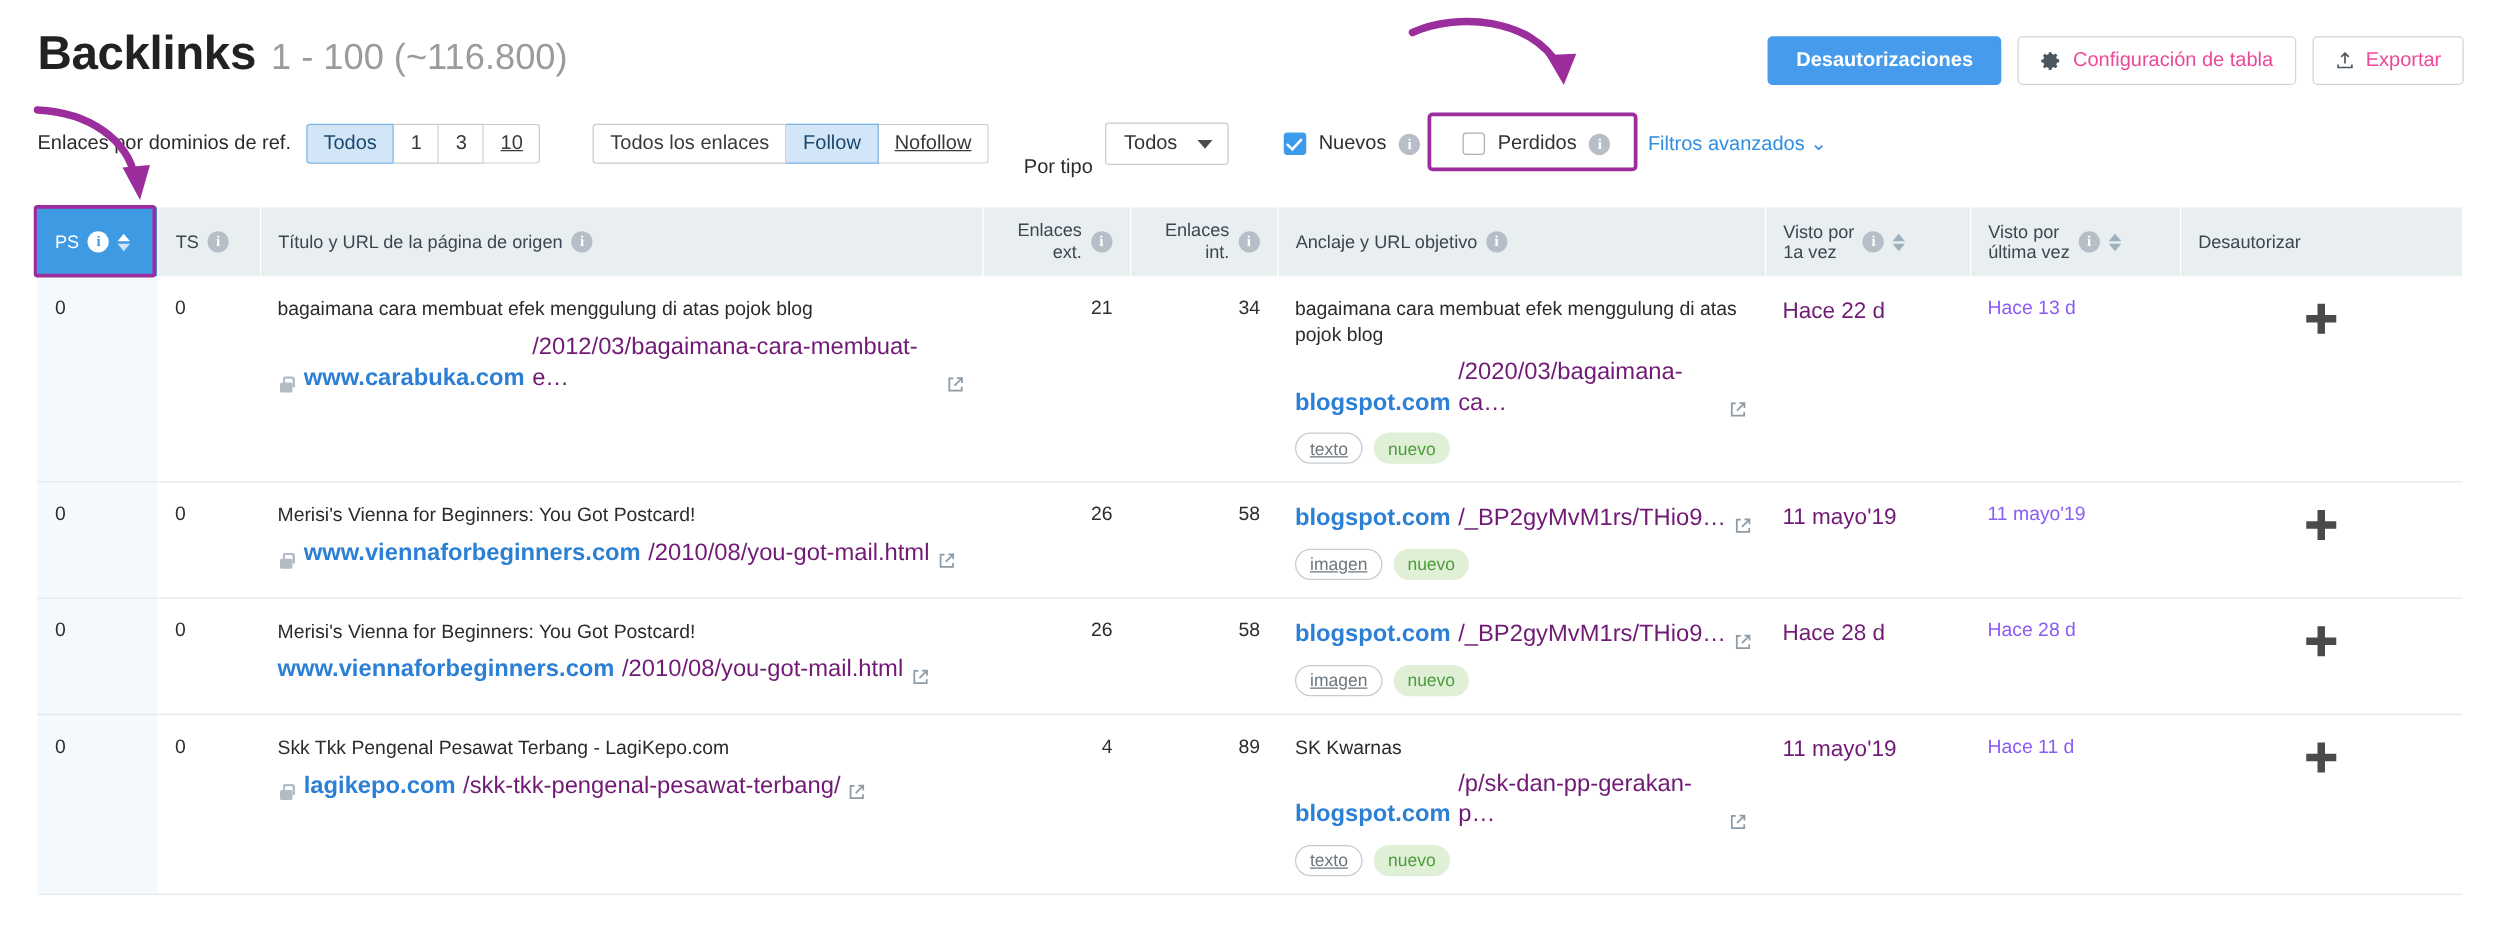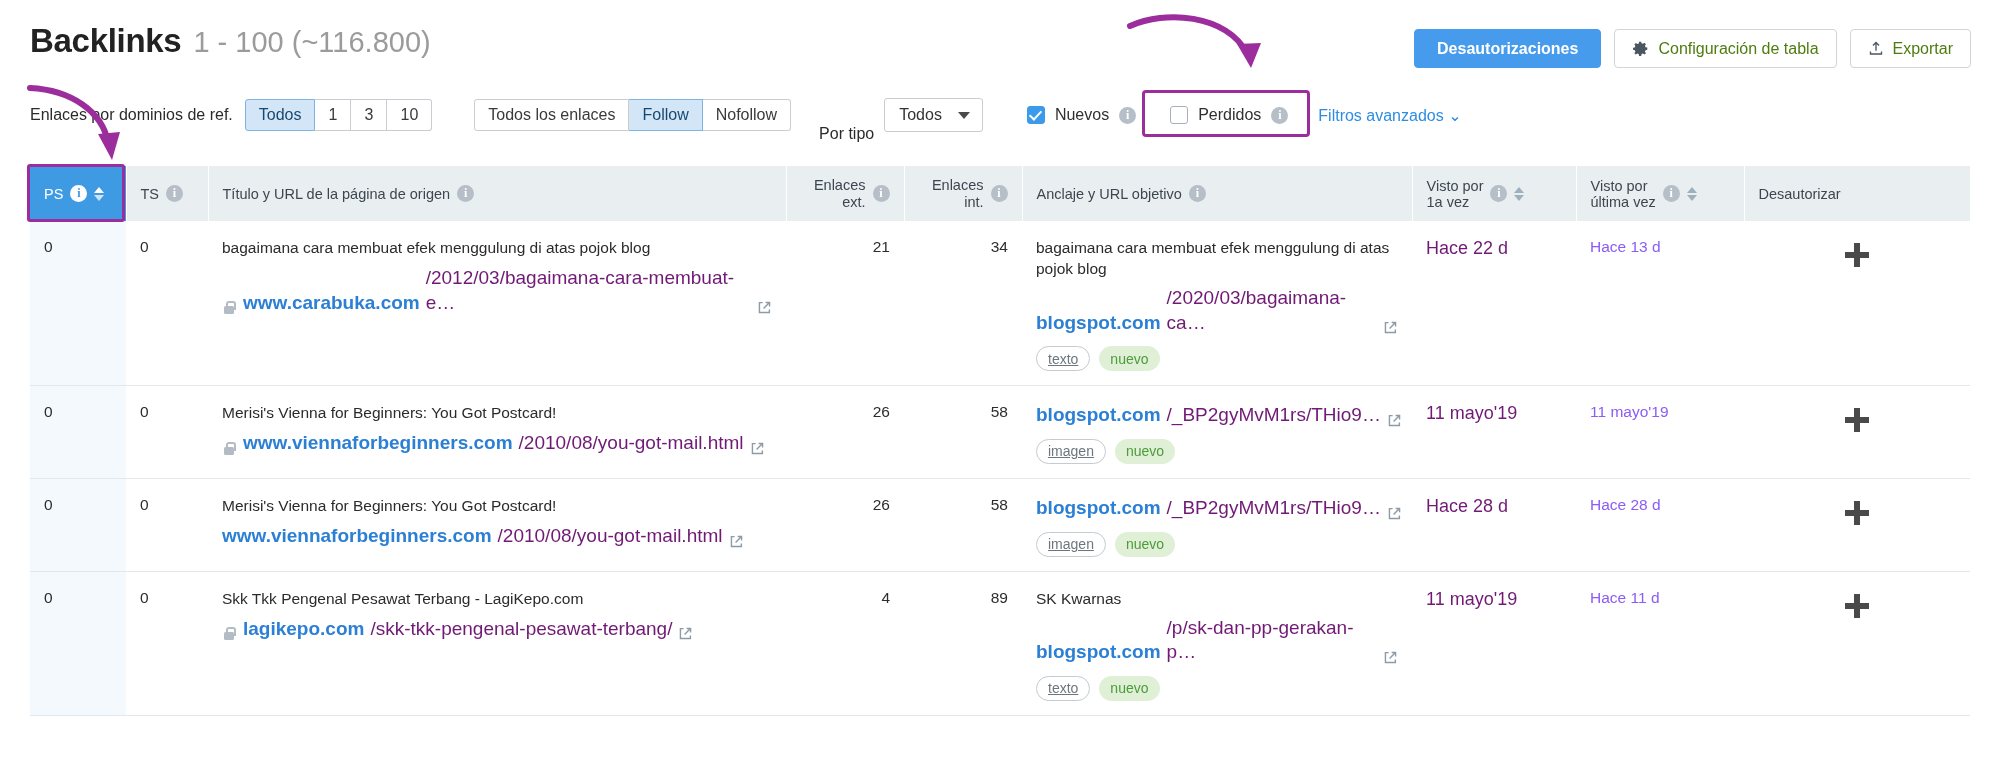--- a/index.html
+++ b/index.html
@@ -14,32 +14,32 @@
   .page { position: relative; width: 1999px; height: 759px; background:#fff; }
 
   
   .header-row {
     position: absolute; left: 0; top: 0; width: 1999px; height: 86px;
   }
   .title-block {
     position: absolute; left: 30px; top: 22px;
     display: flex; align-items: baseline; gap: 12px;
   }
-  .title-main { font-size: 33px; font-weight: bold; color: #222; letter-spacing: -0.3px; }
+  .title-main { font-size: 38px; font-weight: bold; color: #222; letter-spacing: -0.3px; }
   .title-range { font-size: 29px; color: #9b9b9b; font-weight: normal; }
 
   .header-actions {
     position: absolute; right: 28px; top: 29px;
     display: flex; align-items: center; gap: 13px;
   }
   .btn {
     display: inline-flex; align-items: center; justify-content: center; gap: 9px;
     height: 39px; padding: 0 17px;
     border-radius: 4px; font-size: 16px; cursor: pointer;
-    border: 1px solid #cfd5db; background:#fff; color: #4d7c0f;
+    border: 1px solid #cfd5db; background:#fff; color: #ec4899;
     white-space: nowrap;
   }
   .btn-primary {
     background: #479bec; border-color: #479bec; color: #fff; font-weight: bold;
     padding: 0 22px;
   }
   .btn .ic { display:inline-flex; align-items:center; }
 
   
   .filterbar {
@@ -49,21 +49,21 @@
   }
   .filter-label { margin-right: 12px; white-space: nowrap; color:#2b2b2b; }
   .segmented { display: inline-flex; height: 32px; }
   .seg {
     display:inline-flex; align-items:center; justify-content:center;
     min-width: 36px; padding: 0 13px; height:32px;
     border: 1px solid #c9ccd1; border-left-width: 0;
     background: #fff; color: #3a3a3a; font-size: 16px; cursor: pointer;
   }
   .seg:first-child { border-left-width: 1px; border-radius: 3px 0 0 3px; }
-  .seg:last-child { border-radius: 0 3px 3px 0; }
+  .seg:last-child { border-radius: 0 3px 3px 0; text-decoration: underline; }
   .seg.active {
     background: #d3e6f8; border-color: #7eb4e2; color: #19486f;
     position: relative; z-index: 2;
   }
   .seg.active + .seg { border-left-width: 0; }
   .gap-40 { width: 42px; }
   .gap-28 { width: 28px; }
 
   .select-wrap {
     display:inline-flex; align-items:center; gap: 16px;

